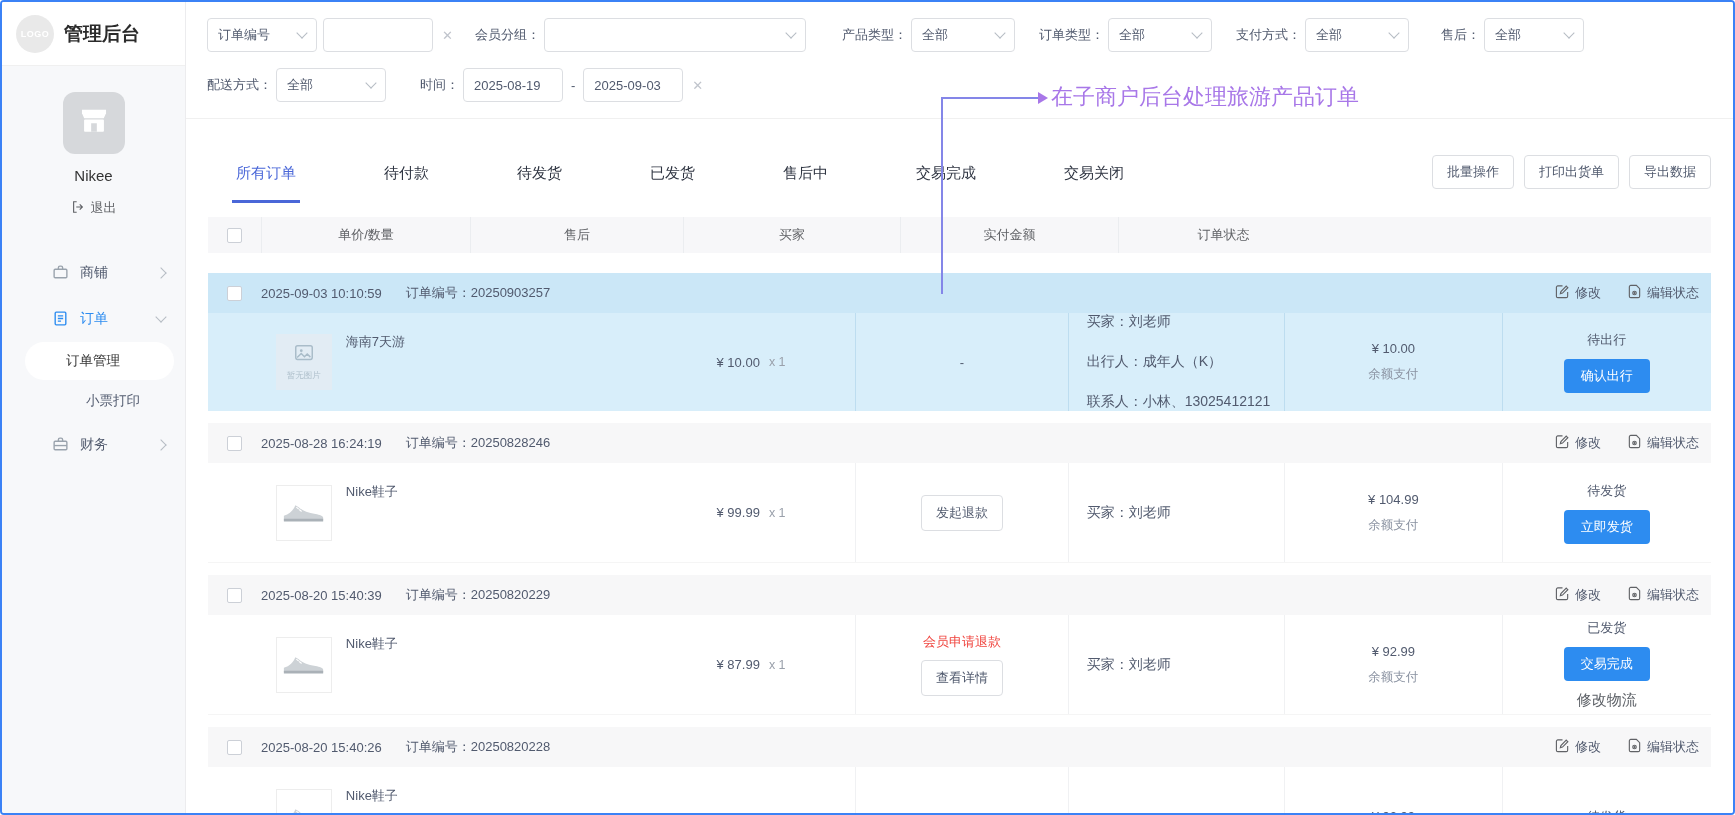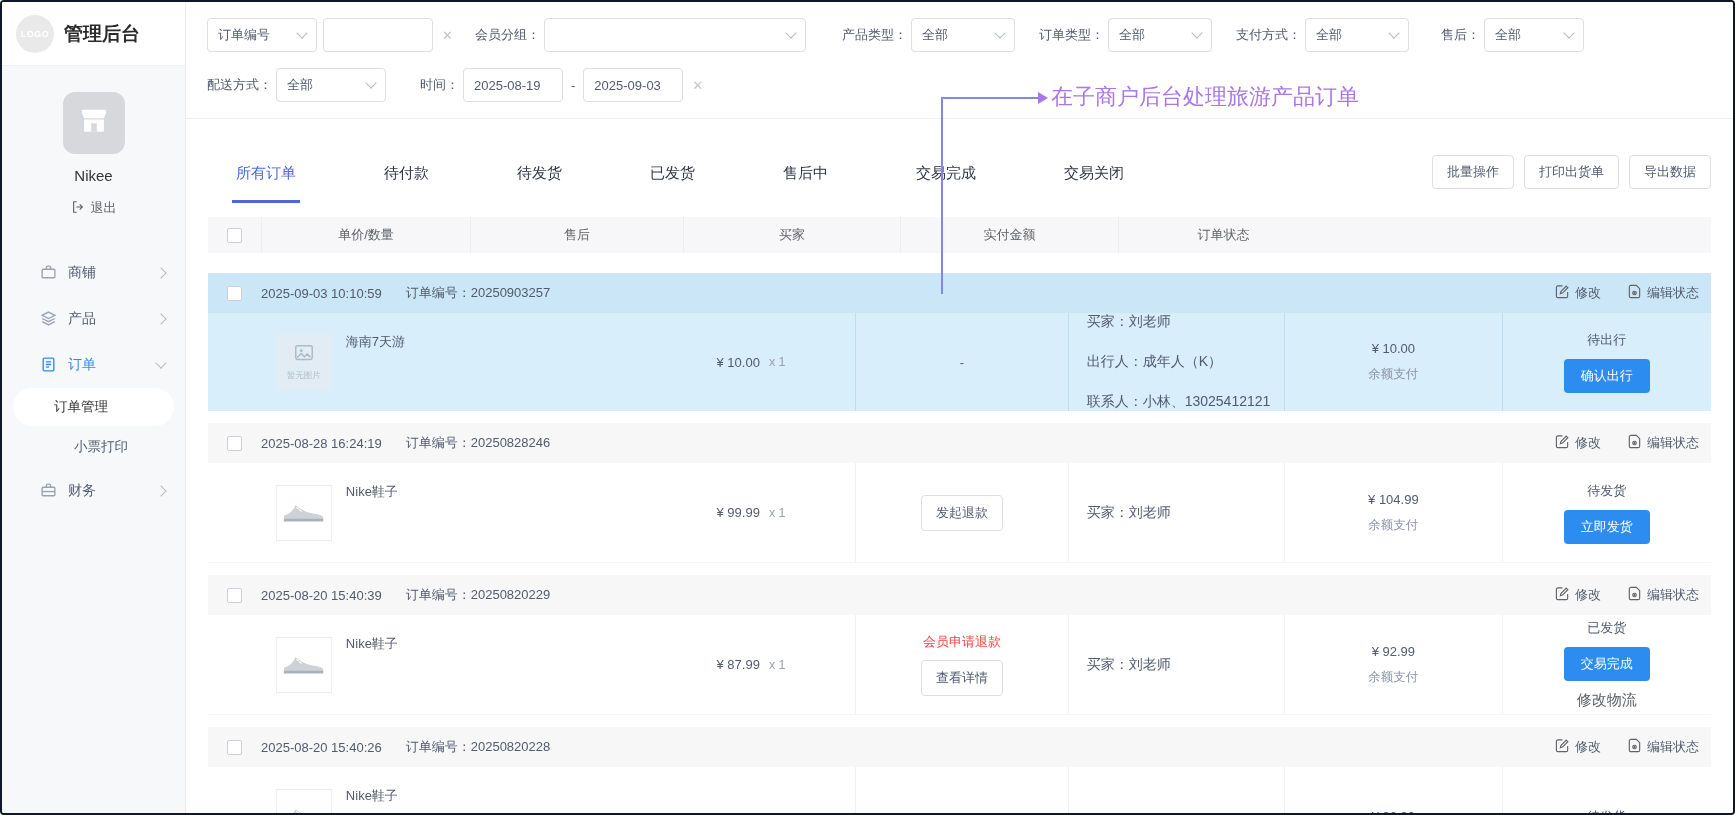--- a/index.html
+++ b/index.html
@@ -1,34 +1,34 @@
 <!DOCTYPE html>
 <html><head>
 <meta charset="utf-8">
 <style>
   * { box-sizing: border-box; margin: 0; padding: 0; }
   html,body { width:1735px; height:815px; overflow:hidden; background:#fff;
     font-family:"Liberation Sans","DejaVu Sans",sans-serif; }
-  .window { position:relative; width:1735px; height:815px; border:2px solid #0f172a;
+  .window { position:relative; width:1735px; height:815px; border:2px solid #3b82f6;
     border-radius:4px; overflow:hidden; background:#fff; }
 
   
   .sidebar { position:absolute; left:0; top:0; bottom:0; width:184px; background:#f7f8fa;
     border-right:1px solid #ececee; }
   .logo-row { height:64px; background:#fff; display:flex; align-items:center; gap:10px;
     padding-left:14px; border-bottom:1px solid #f0f0f0; }
   .logo-circle { width:38px; height:38px; border-radius:50%; background:#e9e9e9; color:#fff;
     font-size:9px; font-weight:bold; letter-spacing:.5px; display:flex; align-items:center; justify-content:center; }
   .app-title { font-size:19px; font-weight:bold; color:#2b2b2b; }
   .store-section { text-align:center; padding:26px 0 16px; }
   .store-icon { width:62px; height:62px; border-radius:12px; background:#d6d8db; margin:0 auto;
     display:flex; align-items:center; justify-content:center; }
   .store-name { margin-top:13px; font-size:15px; color:#333; }
   .logout { margin-top:15px; display:inline-flex; align-items:center; gap:6px; font-size:13px; color:#606266; cursor:pointer; }
-  .menu { margin-top:16px; }
+  .menu { margin-top:16px;margin-left:12px; }
   .menu-item { height:46px; display:flex; align-items:center; padding:0 20px 0 38px;
     font-size:14px; color:#515a6e; cursor:pointer; }
   .menu-item .mi-icon { width:17px; height:17px; margin-right:11px; display:inline-flex; }
   .menu-item.active { color:#2d8cf0; }
   .chev { width:8px; height:8px; border-right:1.5px solid #b6bcc4; border-bottom:1.5px solid #b6bcc4;
     display:inline-block; }
   .chev.right { transform:rotate(-45deg); margin-left:auto; }
   .chev.down  { transform:rotate(45deg); margin-left:auto; margin-top:-4px; }
   .submenu-item { height:42px; display:flex; align-items:center; padding-left:72px; font-size:13.5px; color:#515a6e; cursor:pointer; }
   .submenu-item.active { background:#fff; border-radius:19px; margin:0 11px; height:38px; padding-left:41px; color:#333; }
@@ -137,30 +137,20 @@
       <div class="menu-item">
         <span class="mi-icon">
           <svg width="17" height="17" viewBox="0 0 16 16" fill="none" stroke="#9aa3ad" stroke-width="1.3">
               <rect x="2" y="5" width="12" height="8" rx="1"></rect>
               <path d="M6 5V3.5A1.5 1.5 0 0 1 7.5 2h1A1.5 1.5 0 0 1 10 3.5V5"></path>
             </svg>
         </span>
         <span>商铺</span>
         <span class="chev right"></span>
       </div>
-      <div class="menu-item">
-        <span class="mi-icon">
-          <svg width="17" height="17" viewBox="0 0 16 16" fill="none" stroke="#9aa3ad" stroke-width="1.3">
-              <path d="M8 2l6 3-6 3-6-3z"></path>
-              <path d="M2 8l6 3 6-3M2 11l6 3 6-3"></path>
-            </svg>
-        </span>
-        <span>产品</span>
-        <span class="chev right"></span>
-      </div>
       <div class="menu-item active">
         <span class="mi-icon">
           <svg width="17" height="17" viewBox="0 0 16 16" fill="none" stroke="#2d8cf0" stroke-width="1.3">
               <rect x="3" y="2" width="10" height="12" rx="1"></rect>
               <path d="M5.5 5.5h5M5.5 8h5M5.5 10.5h3"></path>
             </svg>
         </span>
         <span>订单</span>
         <span class="chev down"></span>
       </div>

